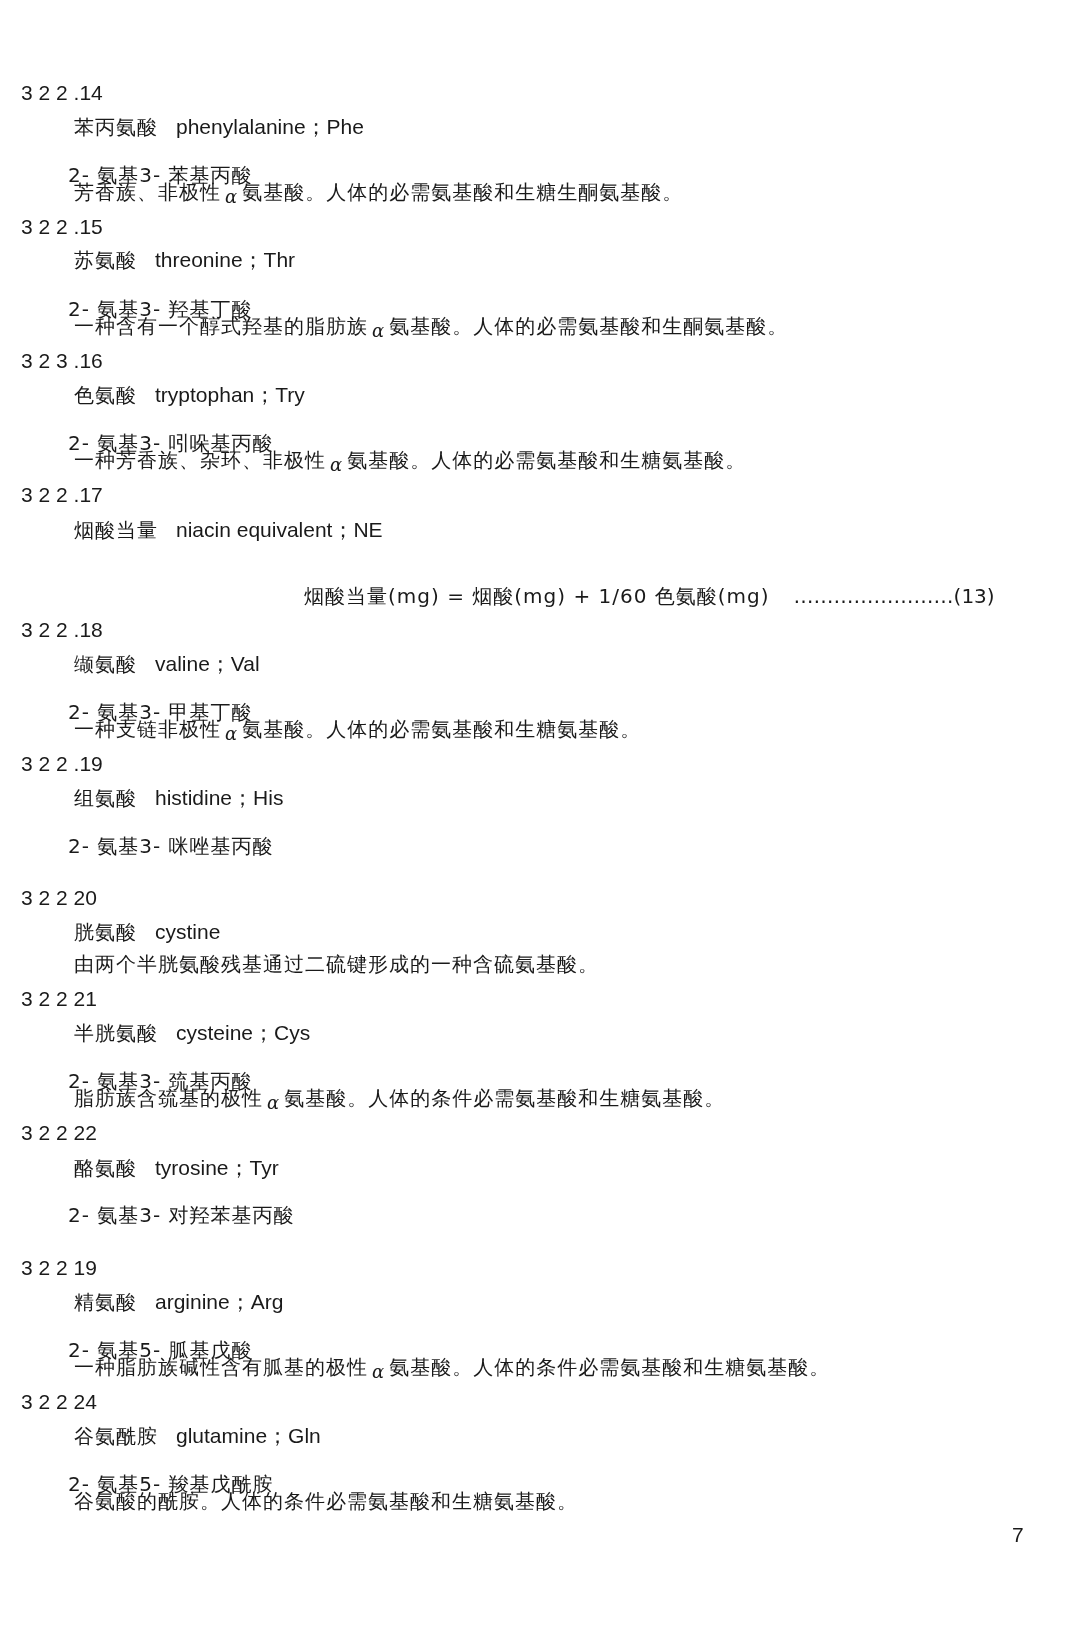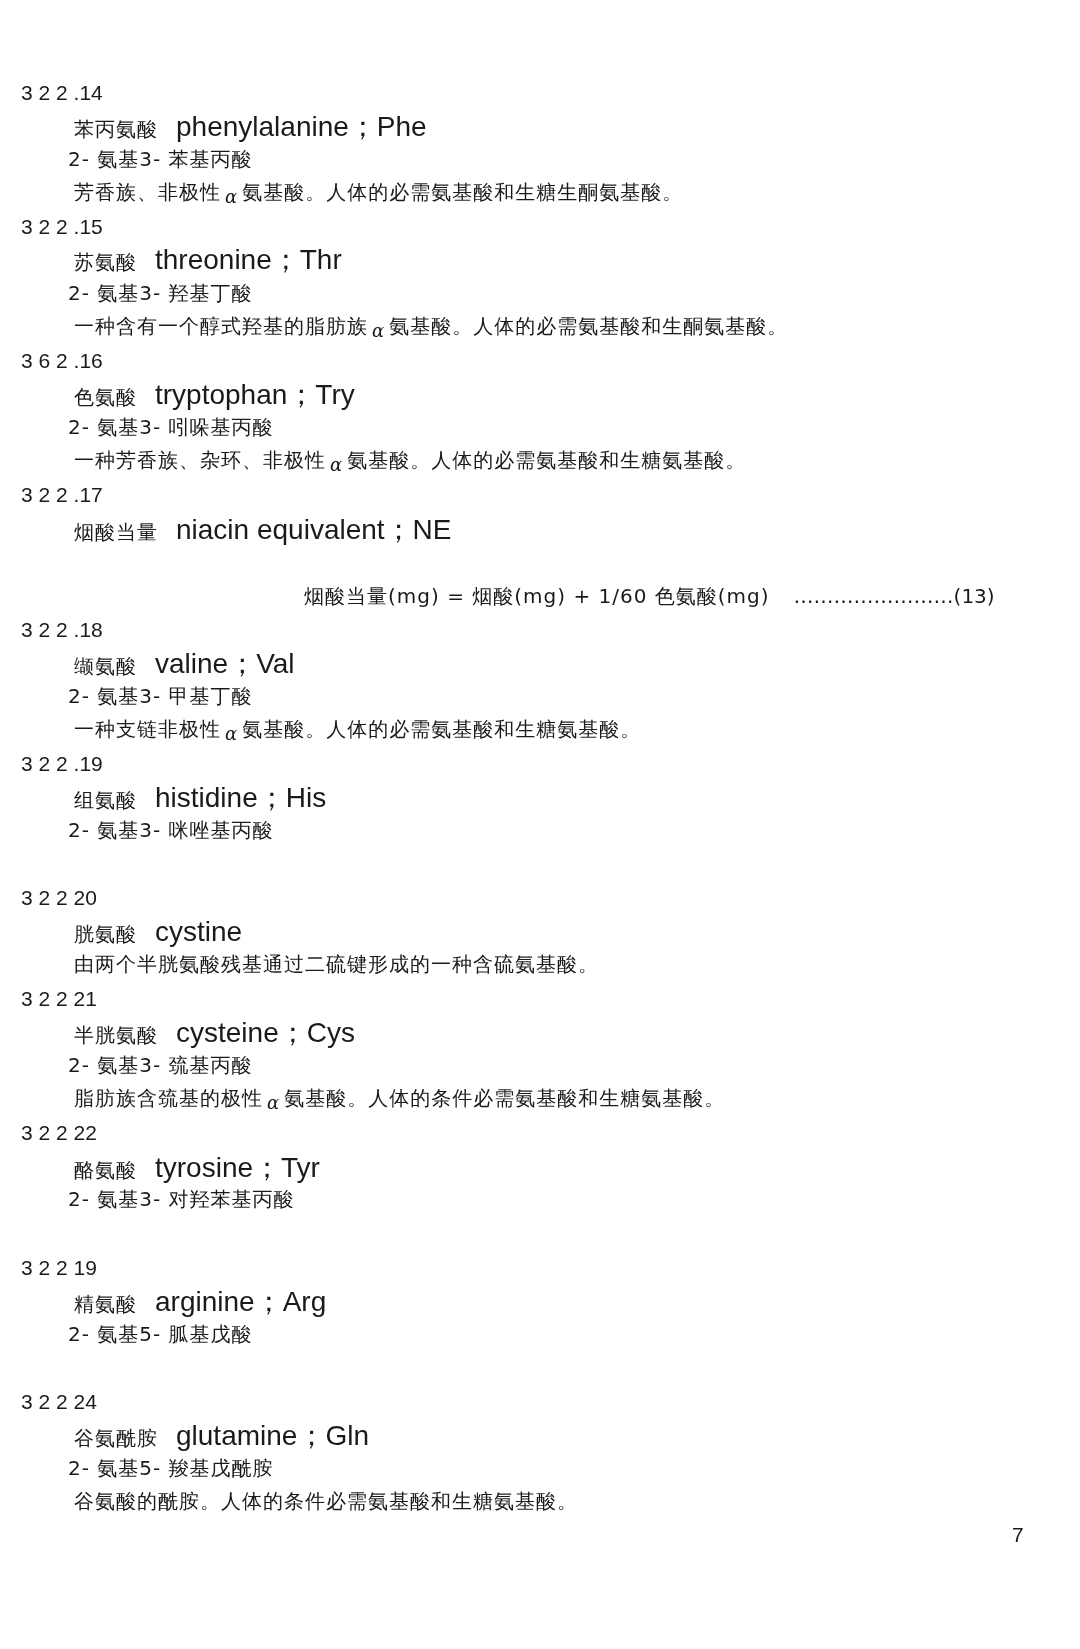--- a/index.html
+++ b/index.html
@@ -5,22 +5,22 @@
   html, body { margin: 0; padding: 0; background: #ffffff; }
   body {
     width: 1080px; height: 1649px; position: relative; overflow: hidden;
     font-family: "DejaVu Sans", "Liberation Sans", sans-serif;
     color: #1a1a1a;
   }
   .page { position: absolute; left: 4px; top: 0; width: 1080px; height: 1279px; }
   .line { position: absolute; white-space: nowrap; font-size: 20px; line-height: 26px; letter-spacing: 1px; }
   .num { left: 17px; font-family: "Liberation Sans", sans-serif; font-size: 21px; letter-spacing: 0; }
   .term { left: 70px; }
-  .term .en { margin-left: 18px; font-family: "Liberation Sans", sans-serif; font-size: 28px; letter-spacing: 0; }
-  .chem { left: 64px; }
+  .term .en { margin-left: 18px; font-family: "Liberation Sans", sans-serif; font-size: 21px; letter-spacing: 0; }
+  .chem { left: 64px; margin-top: 16px; }
   .def { left: 70px; }
   .formula { left: 300px; }
   .formula .dots { margin-left: 24px; letter-spacing: 0; }
   .alpha { font-family: "DejaVu Serif", serif; font-style: italic; font-size: 18px; position: relative; top: 4px; margin: 0 4px; }
   .pageno { left: 1008px; font-family: "Liberation Sans", sans-serif; font-size: 21px; }
 </style>
 </head>
 <body>
 
 <div class="page">
@@ -28,21 +28,21 @@
   <div class="line num" style="top:80px">3 2 2 .14</div>
   <div class="line term" style="top:114px"><span>苯丙氨酸</span><span class="en">phenylalanine；Phe</span></div>
   <div class="line chem" style="top:146px">2- 氨基3- 苯基丙酸</div>
   <div class="line def" style="top:179px"><span>芳香族、非极性</span><span class="alpha">α</span><span>氨基酸。人体的必需氨基酸和生糖生酮氨基酸。</span></div>
 
   <div class="line num" style="top:214px">3 2 2 .15</div>
   <div class="line term" style="top:247px"><span>苏氨酸</span><span class="en">threonine；Thr</span></div>
   <div class="line chem" style="top:280px">2- 氨基3- 羟基丁酸</div>
   <div class="line def" style="top:313px"><span>一种含有一个醇式羟基的脂肪族</span><span class="alpha">α</span><span>氨基酸。人体的必需氨基酸和生酮氨基酸。</span></div>
 
-  <div class="line num" style="top:348px">3 6 2 .16</div>
+  <div class="line num" style="top:348px">3 2 3 .16</div>
   <div class="line term" style="top:382px"><span>色氨酸</span><span class="en">tryptophan；Try</span></div>
   <div class="line chem" style="top:414px">2- 氨基3- 吲哚基丙酸</div>
   <div class="line def" style="top:447px"><span>一种芳香族、杂环、非极性</span><span class="alpha">α</span><span>氨基酸。人体的必需氨基酸和生糖氨基酸。</span></div>
 
   <div class="line num" style="top:482px">3 2 2 .17</div>
   <div class="line term" style="top:517px"><span>烟酸当量</span><span class="en">niacin equivalent；NE</span></div>
   <div class="line formula" style="top:583px"><span>烟酸当量(mg) = 烟酸(mg) + 1/60  色氨酸(mg)</span><span class="dots">……………………(13)</span></div>
 
   <div class="line num" style="top:617px">3 2 2 .18</div>
   <div class="line term" style="top:651px"><span>缬氨酸</span><span class="en">valine；Val</span></div>
@@ -62,20 +62,21 @@
   <div class="line chem" style="top:1052px">2- 氨基3- 巯基丙酸</div>
   <div class="line def" style="top:1085px"><span>脂肪族含巯基的极性</span><span class="alpha">α</span><span>氨基酸。人体的条件必需氨基酸和生糖氨基酸。</span></div>
 
   <div class="line num" style="top:1120px">3 2 2 22</div>
   <div class="line term" style="top:1155px"><span>酪氨酸</span><span class="en">tyrosine；Tyr</span></div>
   <div class="line chem" style="top:1186px">2- 氨基3- 对羟苯基丙酸</div>
 
   <div class="line num" style="top:1255px">3 2 2 19</div>
   <div class="line term" style="top:1289px"><span>精氨酸</span><span class="en">arginine；Arg</span></div>
   <div class="line chem" style="top:1321px">2- 氨基5- 胍基戊酸</div>
+  <div class="line def" style="top:1354px"><span>一种脂肪族碱性含有胍基的极性</span><span class="alpha">α</span><span>氨基酸。人体的条件必需氨基酸和生糖氨基酸。</span></div>
 
   <div class="line num" style="top:1389px">3 2 2 24</div>
   <div class="line term" style="top:1423px"><span>谷氨酰胺</span><span class="en">glutamine；Gln</span></div>
   <div class="line chem" style="top:1455px">2- 氨基5- 羧基戊酰胺</div>
   <div class="line def" style="top:1488px">谷氨酸的酰胺。人体的条件必需氨基酸和生糖氨基酸。</div>
 
   <div class="line pageno" style="top:1522px">7</div>
 </div>
 
 </body></html>

